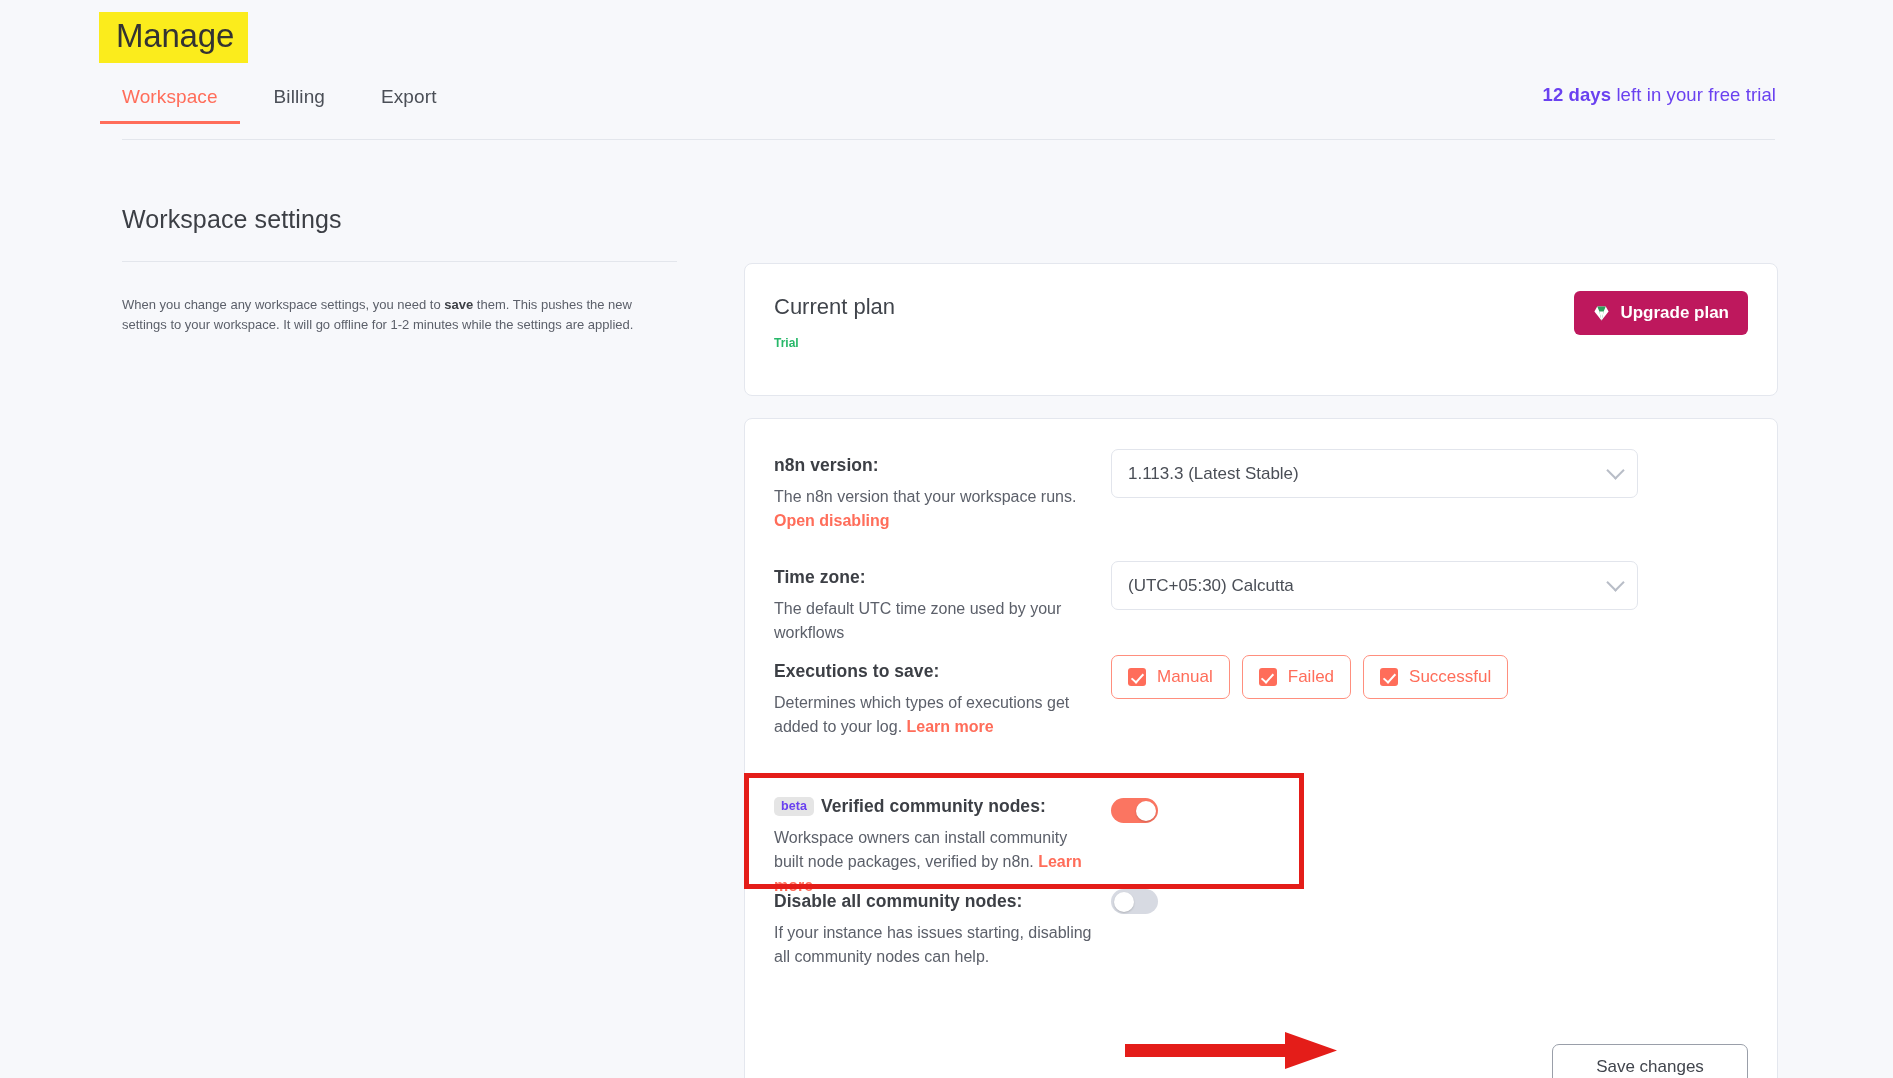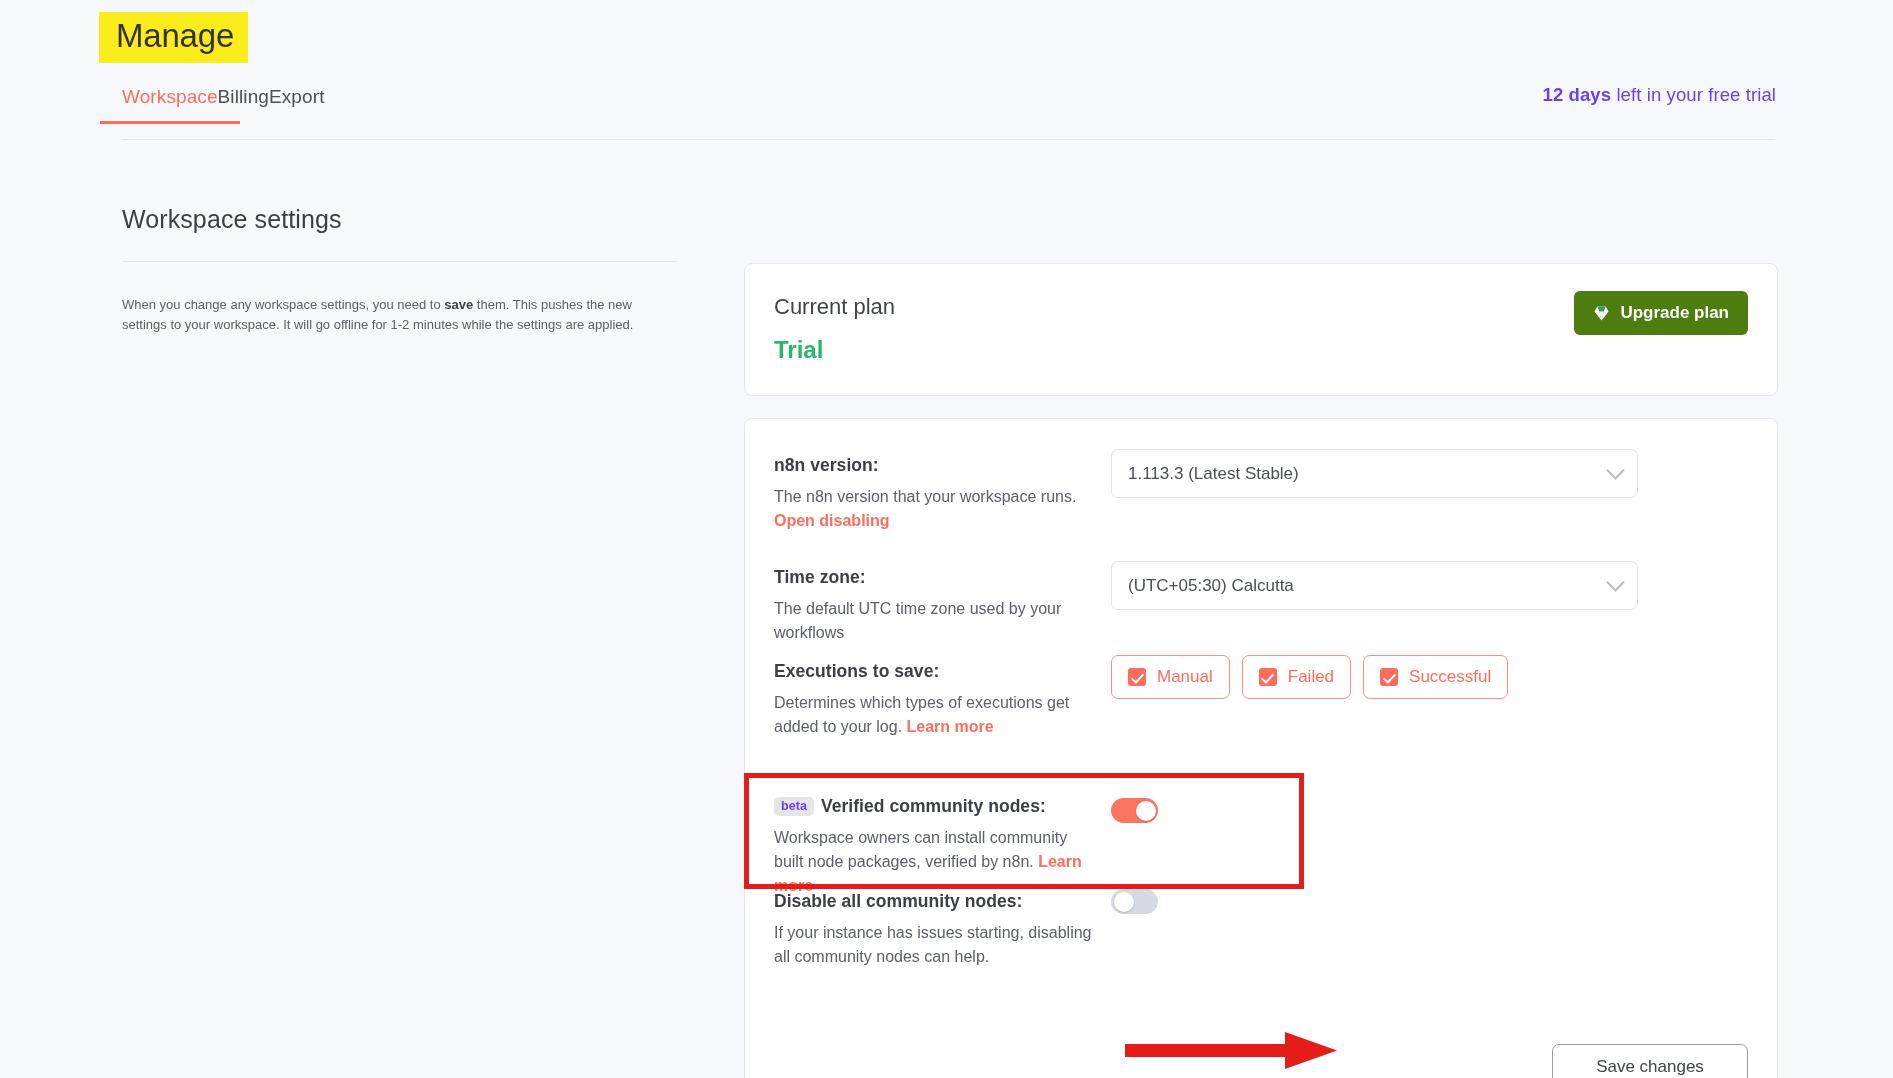--- a/index.html
+++ b/index.html
@@ -22,20 +22,21 @@
     line-height: 1.12;
     padding: 6px 14px 8px 17px;
     letter-spacing: -0.2px;
   }
 
   .tabs {
     position: absolute;
     left: 122px;
     top: 86px;
     display: flex;
+    gap: 56px;
     align-items: flex-end;
   }
   .tab {
     font-size: 19px;
     color: #4b4f57;
     padding-bottom: 16px;
     position: relative;
     cursor: pointer;
     letter-spacing: 0.1px;
   }
@@ -94,26 +95,26 @@
   }
   #plan-card { top: 263px; height: 133px; }
   #settings-card { top: 418px; height: 700px; }
 
   .plan-label {
     position: absolute; left: 29px; top: 30px;
     font-size: 22px; color: #40444b; font-weight: 400;
   }
   .plan-value {
     position: absolute; left: 29px; top: 72px;
-    font-size: 24px; color: #27b869; font-weight: 700;
+    font-size: 12px; color: #27b869; font-weight: 700;
   }
   .upgrade-btn {
     position: absolute; right: 29px; top: 27px;
     height: 44px;
-    background: #4d7c0f;
+    background: #be185d;
     color: #ffffff;
     border: none;
     border-radius: 6px;
     padding: 0 19px;
     font-size: 17px;
     font-weight: 700;
     font-family: "Liberation Sans", sans-serif;
     display: flex; align-items: center; gap: 10px;
     cursor: pointer;
   }

